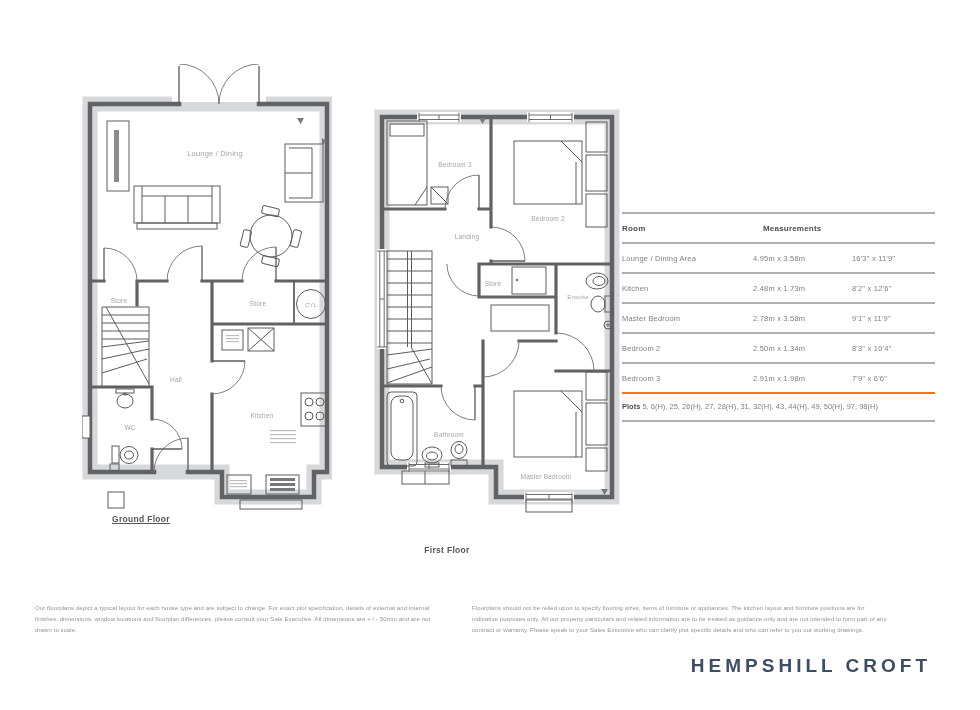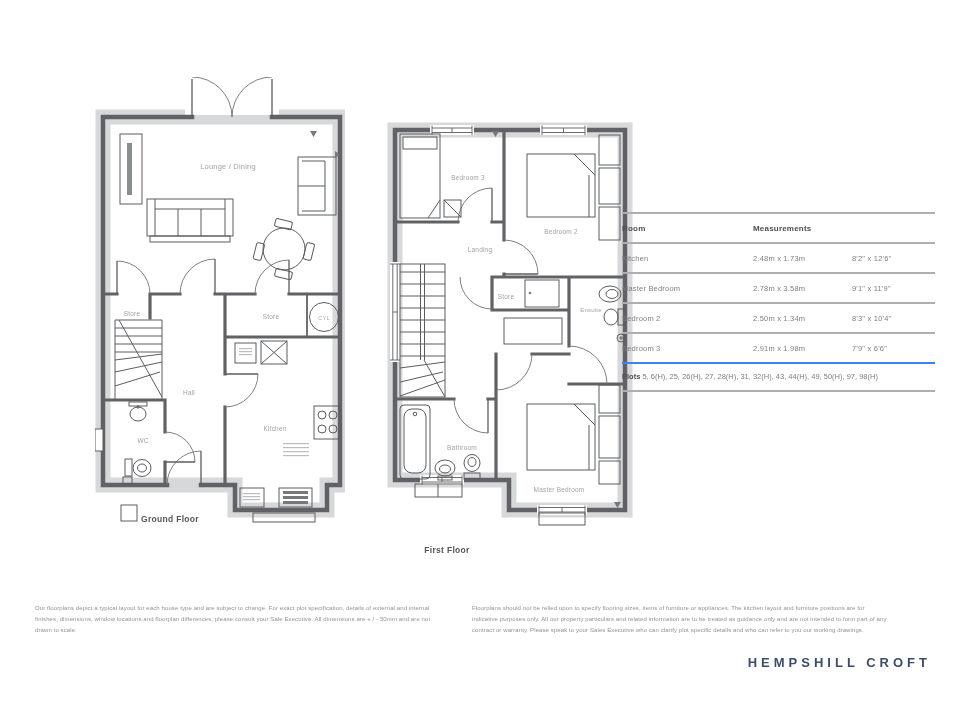--- a/index.html
+++ b/index.html
@@ -1,23 +1,23 @@
 <!DOCTYPE html>
 <html><head>
 <meta charset="utf-8">
 <style>
   html,body{margin:0;padding:0;background:#fff;}
   .canvas{position:relative;width:980px;height:710px;background:#ffffff;overflow:hidden;
           font-family:"Liberation Sans",sans-serif;}
-  figure{margin:17px;position:absolute;padding-left:40px;}
+  figure{margin:4px;position:absolute;padding-left:40px;}
   .plan-ground{left:38px;top:60px;width:250px;height:450px;}
   .plan-first{left:327px;top:85px;width:250px;height:430px;}
   .caption{position:absolute;font-size:8.5px;font-weight:bold;color:#55565a;
            letter-spacing:.3px;text-align:center;}
-  .cap-ground{left:55px;top:514px;width:230px;}
+  .cap-ground{left:26px;top:514px;width:230px;text-decoration:underline;}
   .cap-first{left:327px;top:545px;width:240px;}
 
   
   .halo{fill:#fff;stroke:#d7d8d9;stroke-width:15;}
   .wx{stroke:#616265;stroke-width:4.5;fill:none;stroke-linecap:square;}
   .wi{stroke:#616265;stroke-width:3.2;fill:none;stroke-linecap:square;}
   .wt{stroke:#616265;stroke-width:1.8;fill:none;}
   .f{stroke:#5b5c5f;stroke-width:1;fill:none;}
   .d{stroke:#707174;stroke-width:.9;fill:none;}
   .dl{stroke:#5b5c5f;stroke-width:1.3;fill:none;}
@@ -26,30 +26,30 @@
   .lbl{fill:#a2a3a6;font-size:6.5px;text-anchor:middle;letter-spacing:.2px;
        font-family:"Liberation Sans",sans-serif;}
   .lbl-lg{font-size:7.5px;}
   .dk{fill:#77787b;stroke:none;}
   .micro{fill:#bcbdbf;stroke:none;}
 
   
   .spec-table{position:absolute;left:622px;top:212px;width:313px;}
   .tr{display:grid;grid-template-columns:131px 99px 1fr;align-items:center;height:28px;
       border-top:2px solid #aeafb1;font-size:7.5px;color:#7e7f82;letter-spacing:.2px;}
-  .tr.th{font-weight:bold;color:#4d4e51;font-size:8px;}
-  .plots-row{height:26px;line-height:26px;border-top:2px solid #3b82f6;
+  .tr.th{font-weight:bold;color:#4d4e51;font-size:8px;gap:10px;}
+  .plots-row{height:26px;line-height:26px;border-top:2px solid #f97316;
              border-bottom:2px solid #aeafb1;font-size:7.5px;color:#7e7f82;}
   .plots-row b{color:#4d4e51;}
 
   .disclaimer{position:absolute;font-size:6px;line-height:1.8;color:#919295;letter-spacing:.1px;}
   .disc-left{left:35px;top:603px;width:412px;}
   .disc-right{left:472px;top:603px;width:415px;}
 
-  .brand{position:absolute;right:49px;top:655px;font-size:13px;font-weight:bold;
+  .brand{position:absolute;right:49px;top:655px;font-size:19px;font-weight:bold;
          letter-spacing:4px;color:#3d4d66;}
 </style>
 </head>
 <body>
 
 <div class="canvas">
 
   <figure class="plan-ground">
     <svg width="250" height="450" viewBox="0 0 250 450">
       <g>
@@ -219,20 +219,25 @@
   </figure>
   <div class="caption cap-first">First Floor</div>
 
   <div class="spec-table">
     <div class="tr th">
       <span>Room</span>
       <span>Measurements</span>
       <span></span>
     </div>
     <div class="tr">
+      <span>Lounge / Dining Area</span>
+      <span>4.95m x 3.58m</span>
+      <span>16'3" x 11'9"</span>
+    </div>
+    <div class="tr">
       <span>Kitchen</span>
       <span>2.48m x 1.73m</span>
       <span>8'2" x 12'6"</span>
     </div>
     <div class="tr">
       <span>Master Bedroom</span>
       <span>2.78m x 3.58m</span>
       <span>9'1" x 11'9"</span>
     </div>
     <div class="tr">

